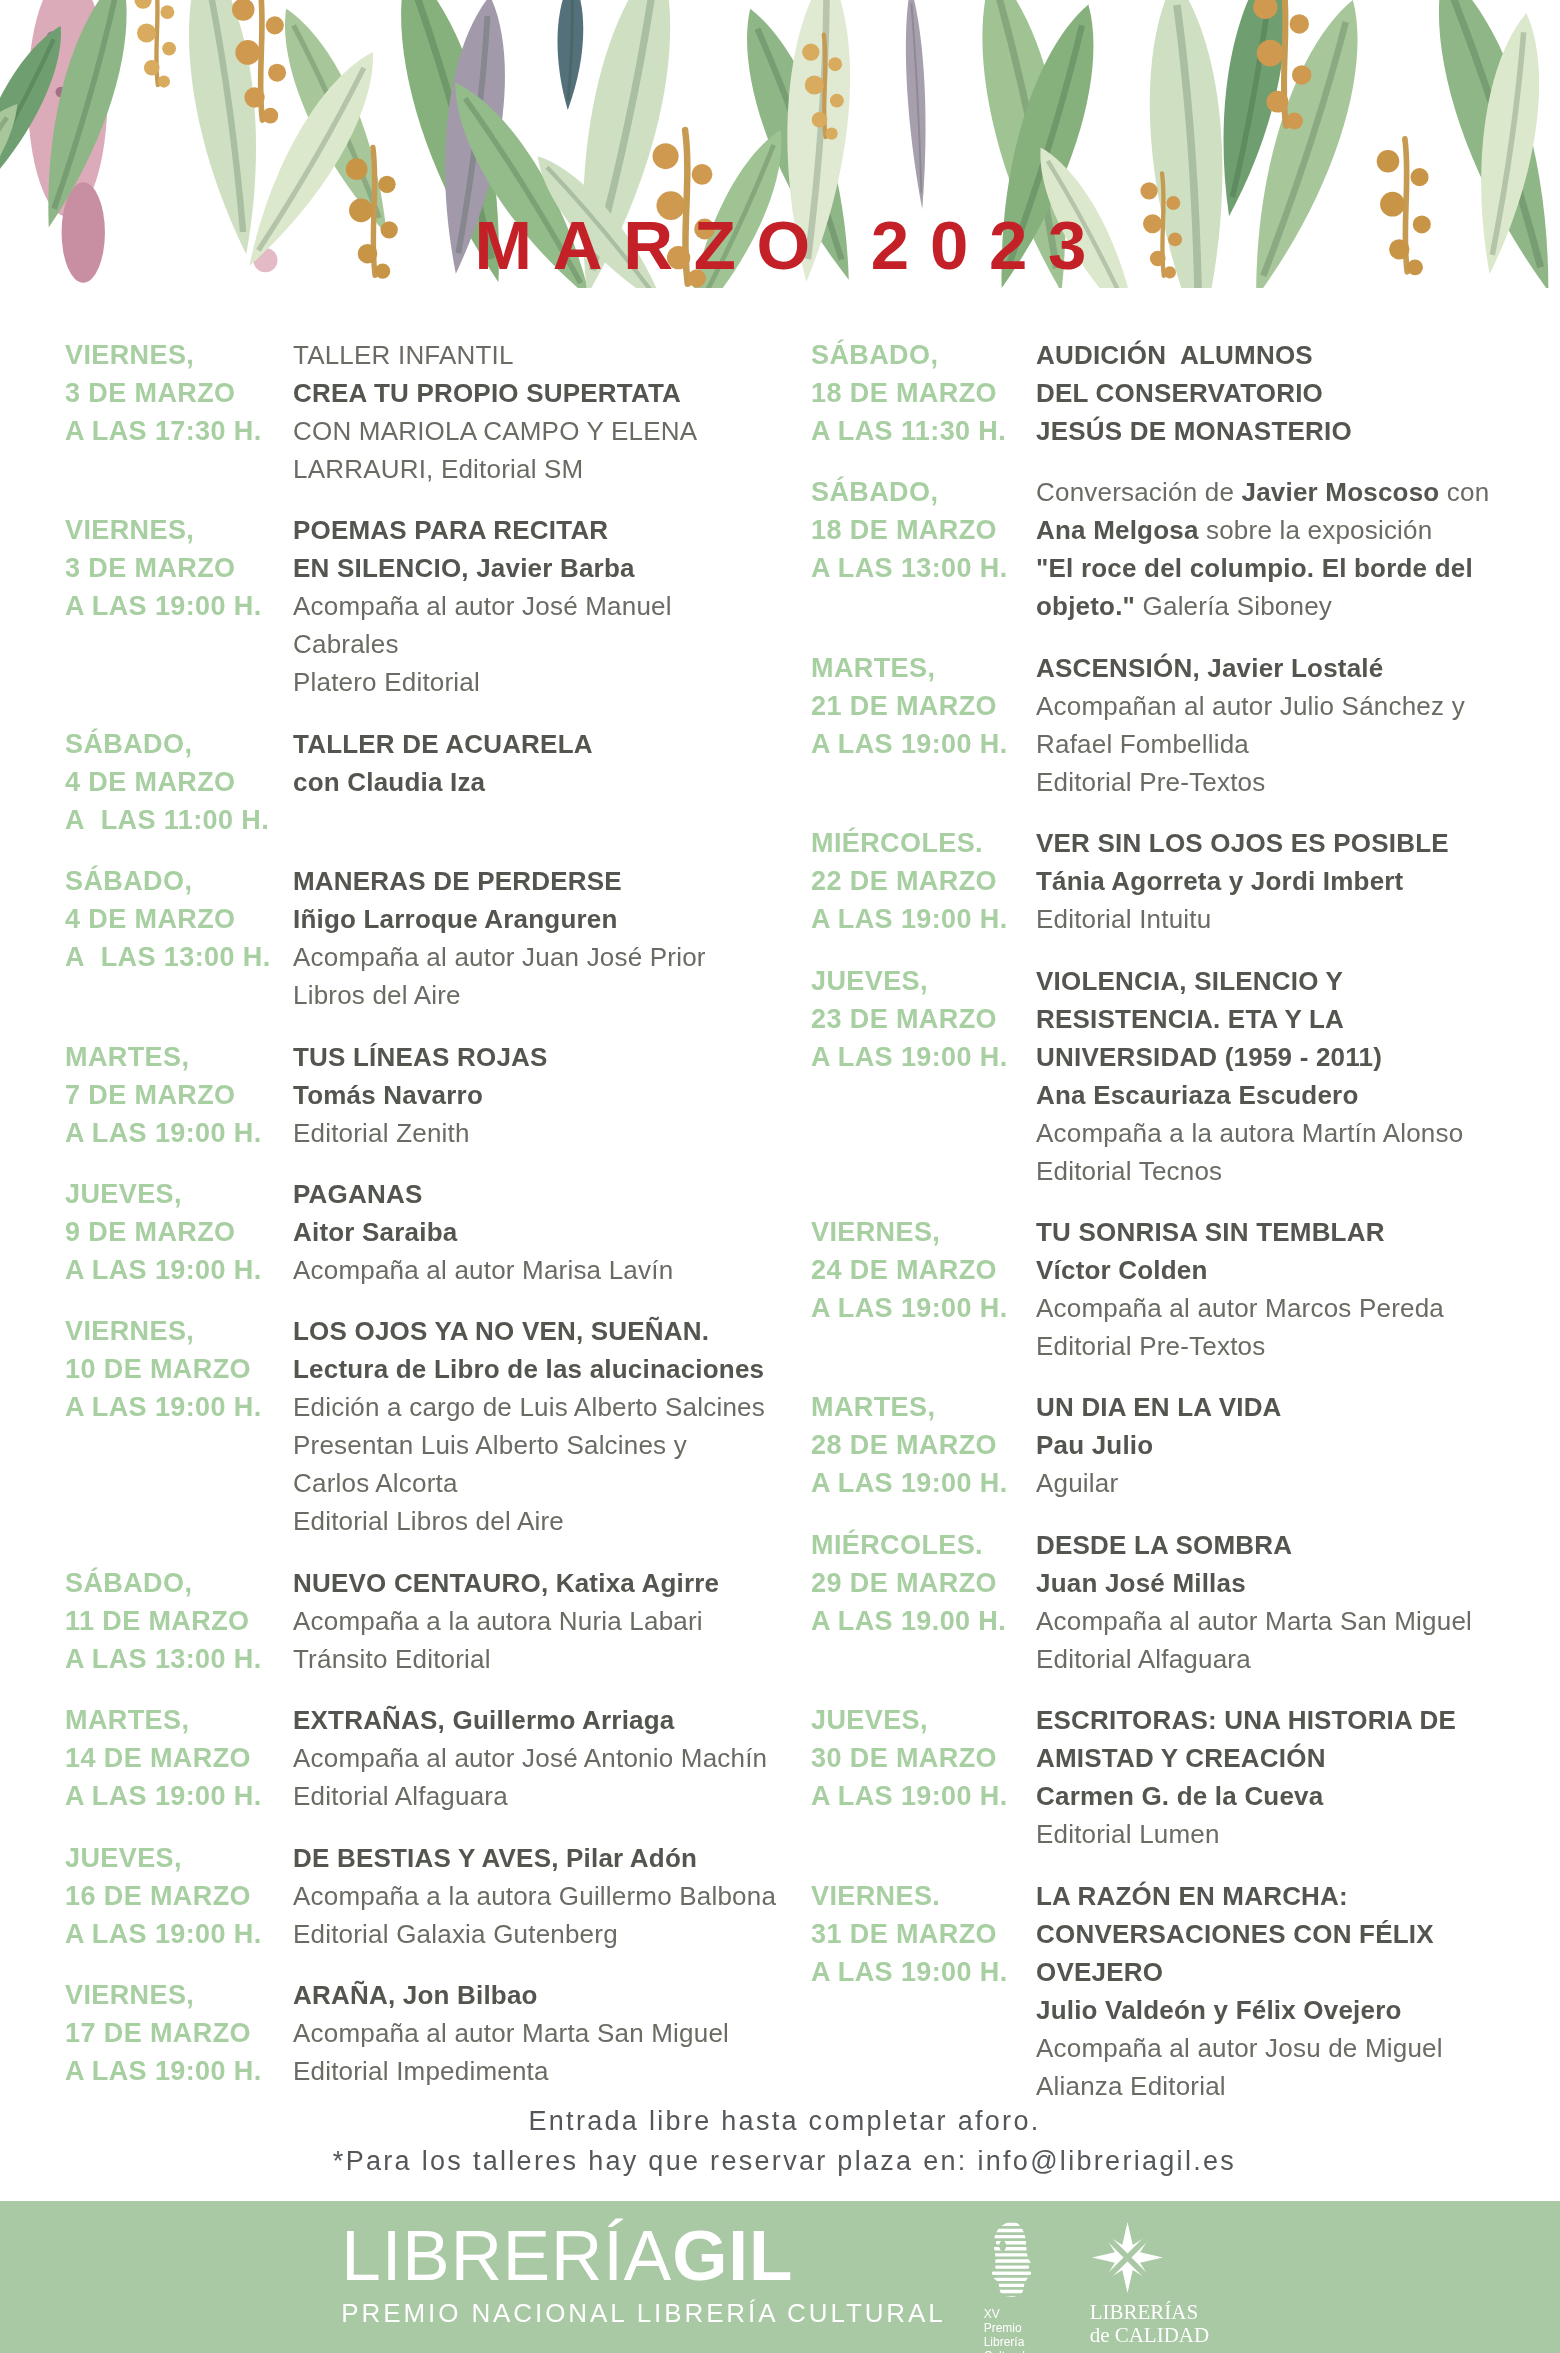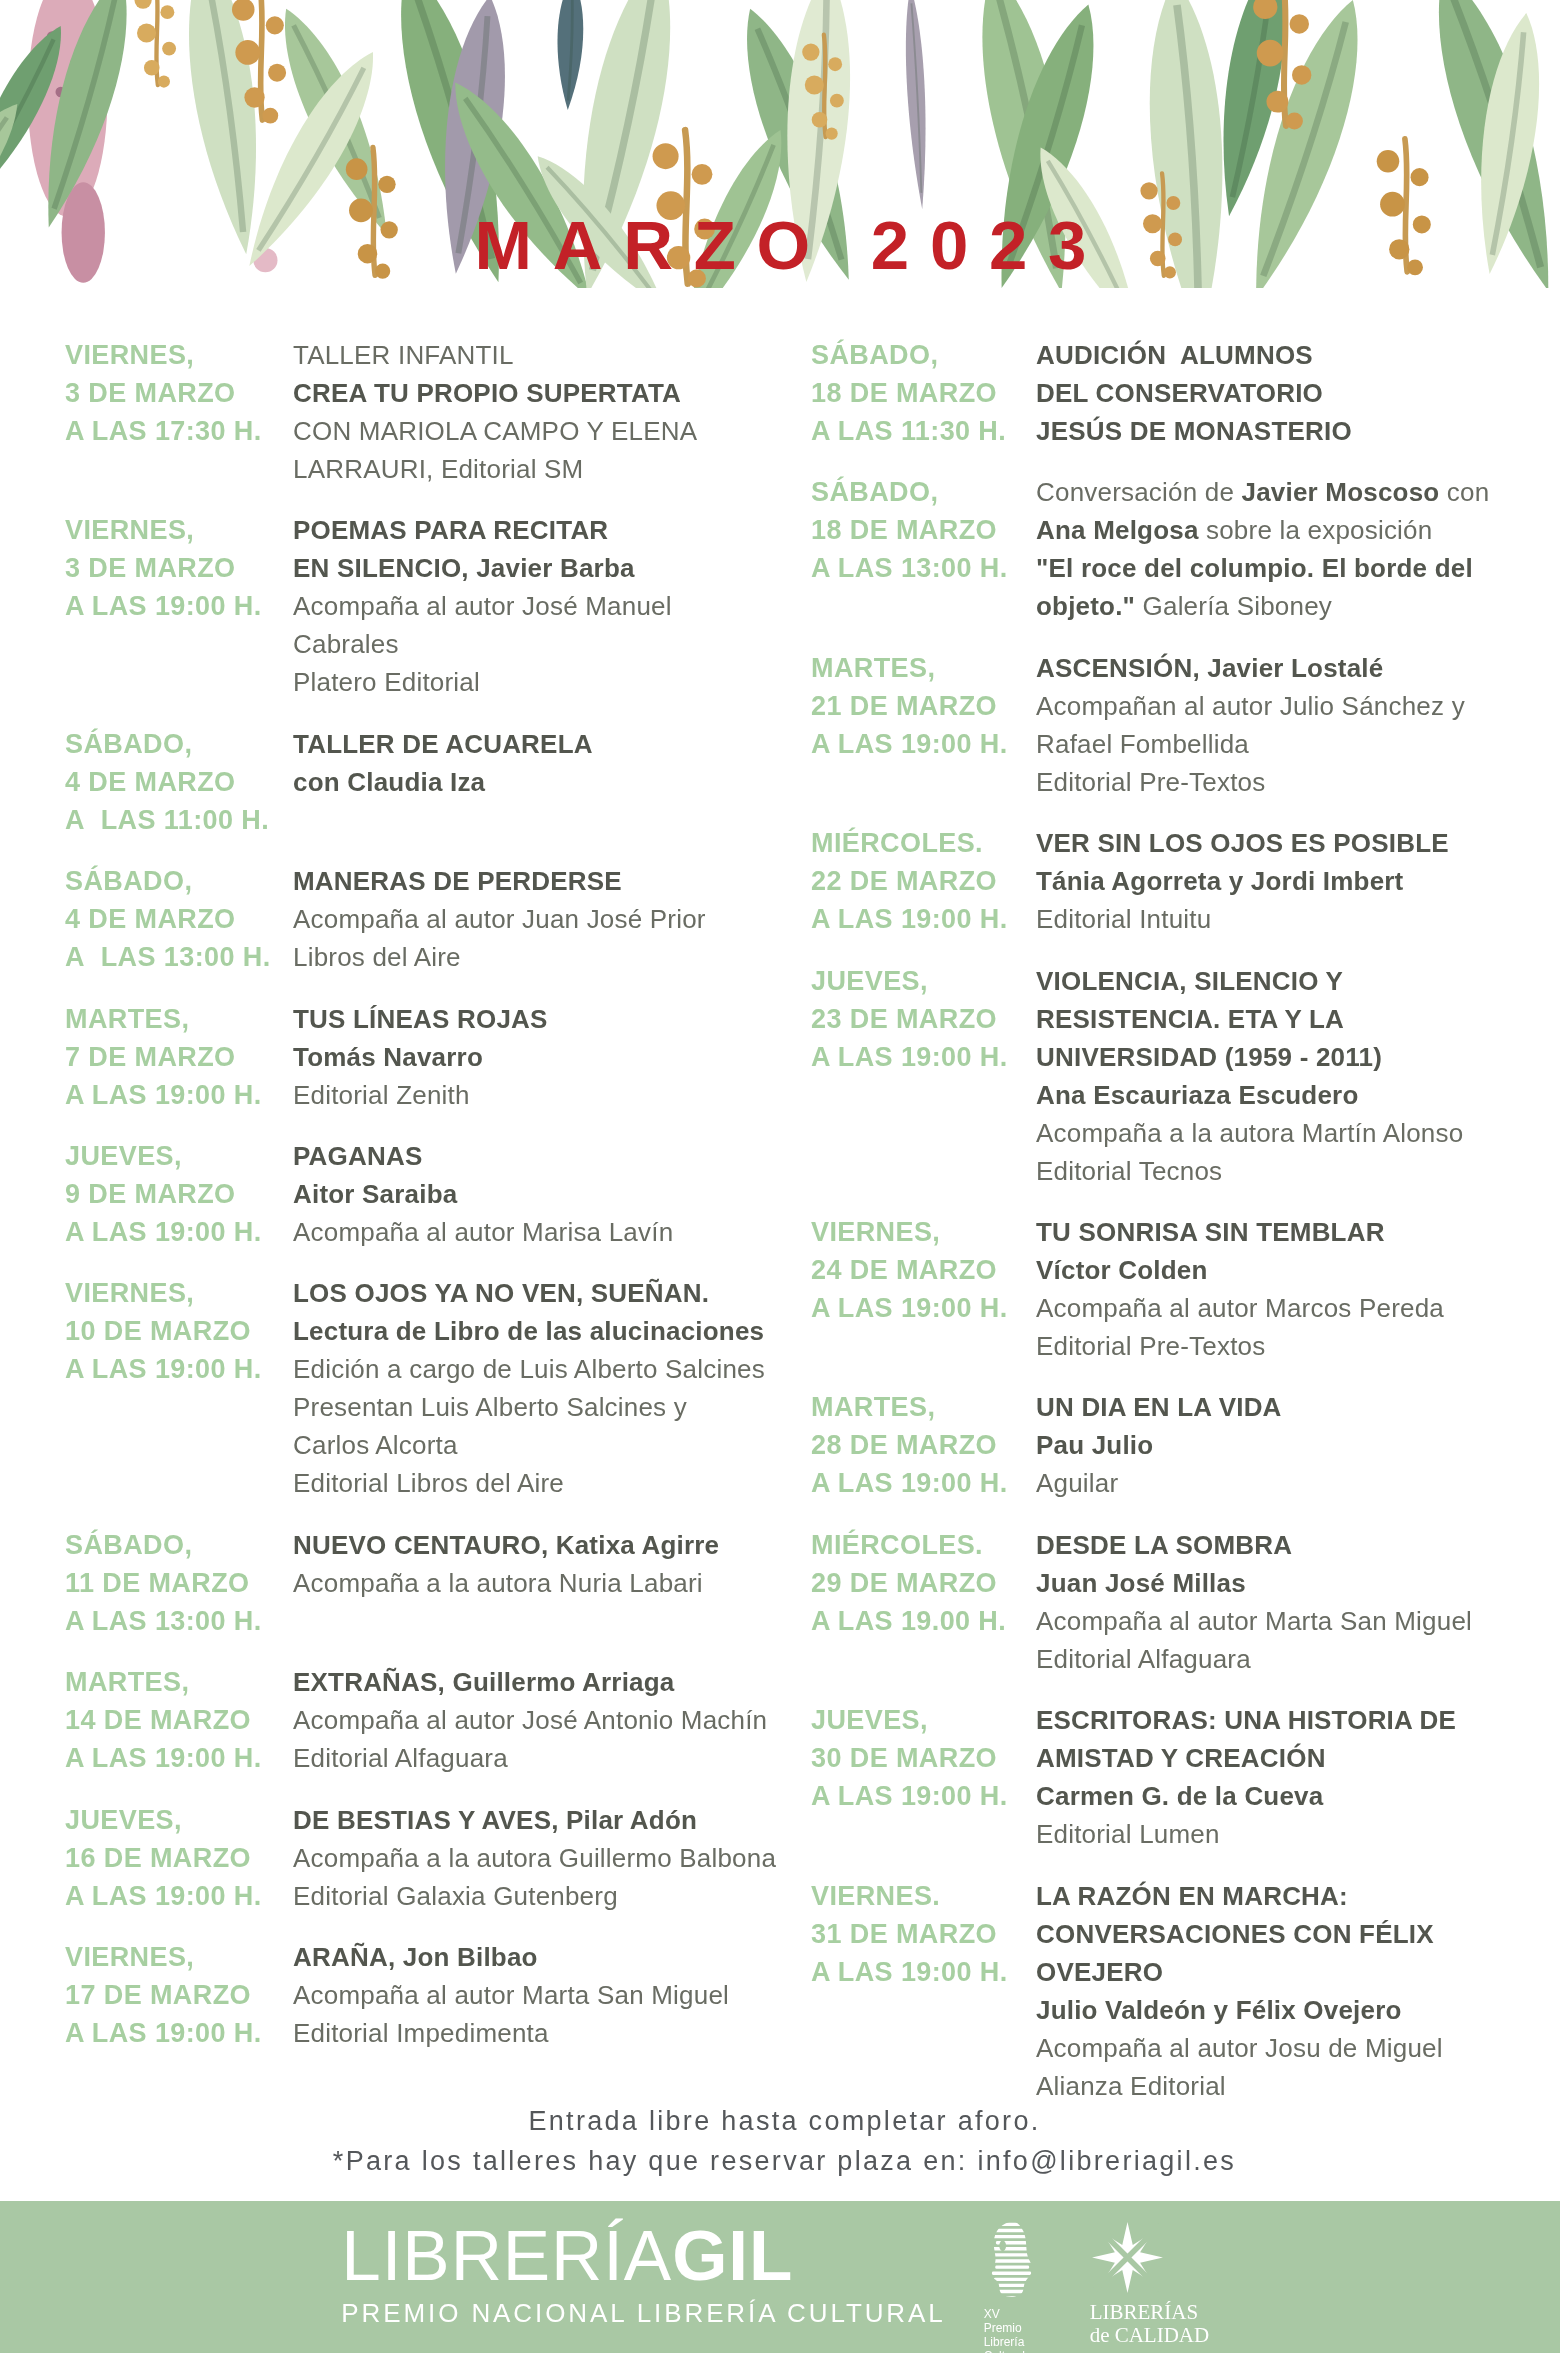--- a/index.html
+++ b/index.html
@@ -157,20 +157,21 @@
           </div>
         </div>
         <div class="event">
           <div class="event-date">
             <div class="date-line">SÁBADO,</div>
             <div class="date-line">4 DE MARZO</div>
             <div class="date-line">A&nbsp; LAS 13:00 H.</div>
           </div>
           <div class="event-details">
             <div class="detail-line"><span class="b">MANERAS DE PERDERSE</span></div>
+            <div class="detail-line"><span class="b">Iñigo Larroque Aranguren</span></div>
             <div class="detail-line"><span class="r">Acompaña al autor Juan José Prior</span></div>
             <div class="detail-line"><span class="r">Libros del Aire</span></div>
           </div>
         </div>
         <div class="event">
           <div class="event-date">
             <div class="date-line">MARTES,</div>
             <div class="date-line">7 DE MARZO</div>
             <div class="date-line">A LAS 19:00 H.</div>
           </div>
@@ -209,20 +210,21 @@
         </div>
         <div class="event">
           <div class="event-date">
             <div class="date-line">SÁBADO,</div>
             <div class="date-line">11 DE MARZO</div>
             <div class="date-line">A LAS 13:00 H.</div>
           </div>
           <div class="event-details">
             <div class="detail-line"><span class="b">NUEVO CENTAURO, Katixa Agirre</span></div>
             <div class="detail-line"><span class="r">Acompaña a la autora Nuria Labari</span></div>
+            <div class="detail-line"><span class="r">Tránsito Editorial</span></div>
           </div>
         </div>
         <div class="event">
           <div class="event-date">
             <div class="date-line">MARTES,</div>
             <div class="date-line">14 DE MARZO</div>
             <div class="date-line">A LAS 19:00 H.</div>
           </div>
           <div class="event-details">
             <div class="detail-line"><span class="b">EXTRAÑAS, Guillermo Arriaga</span></div>

